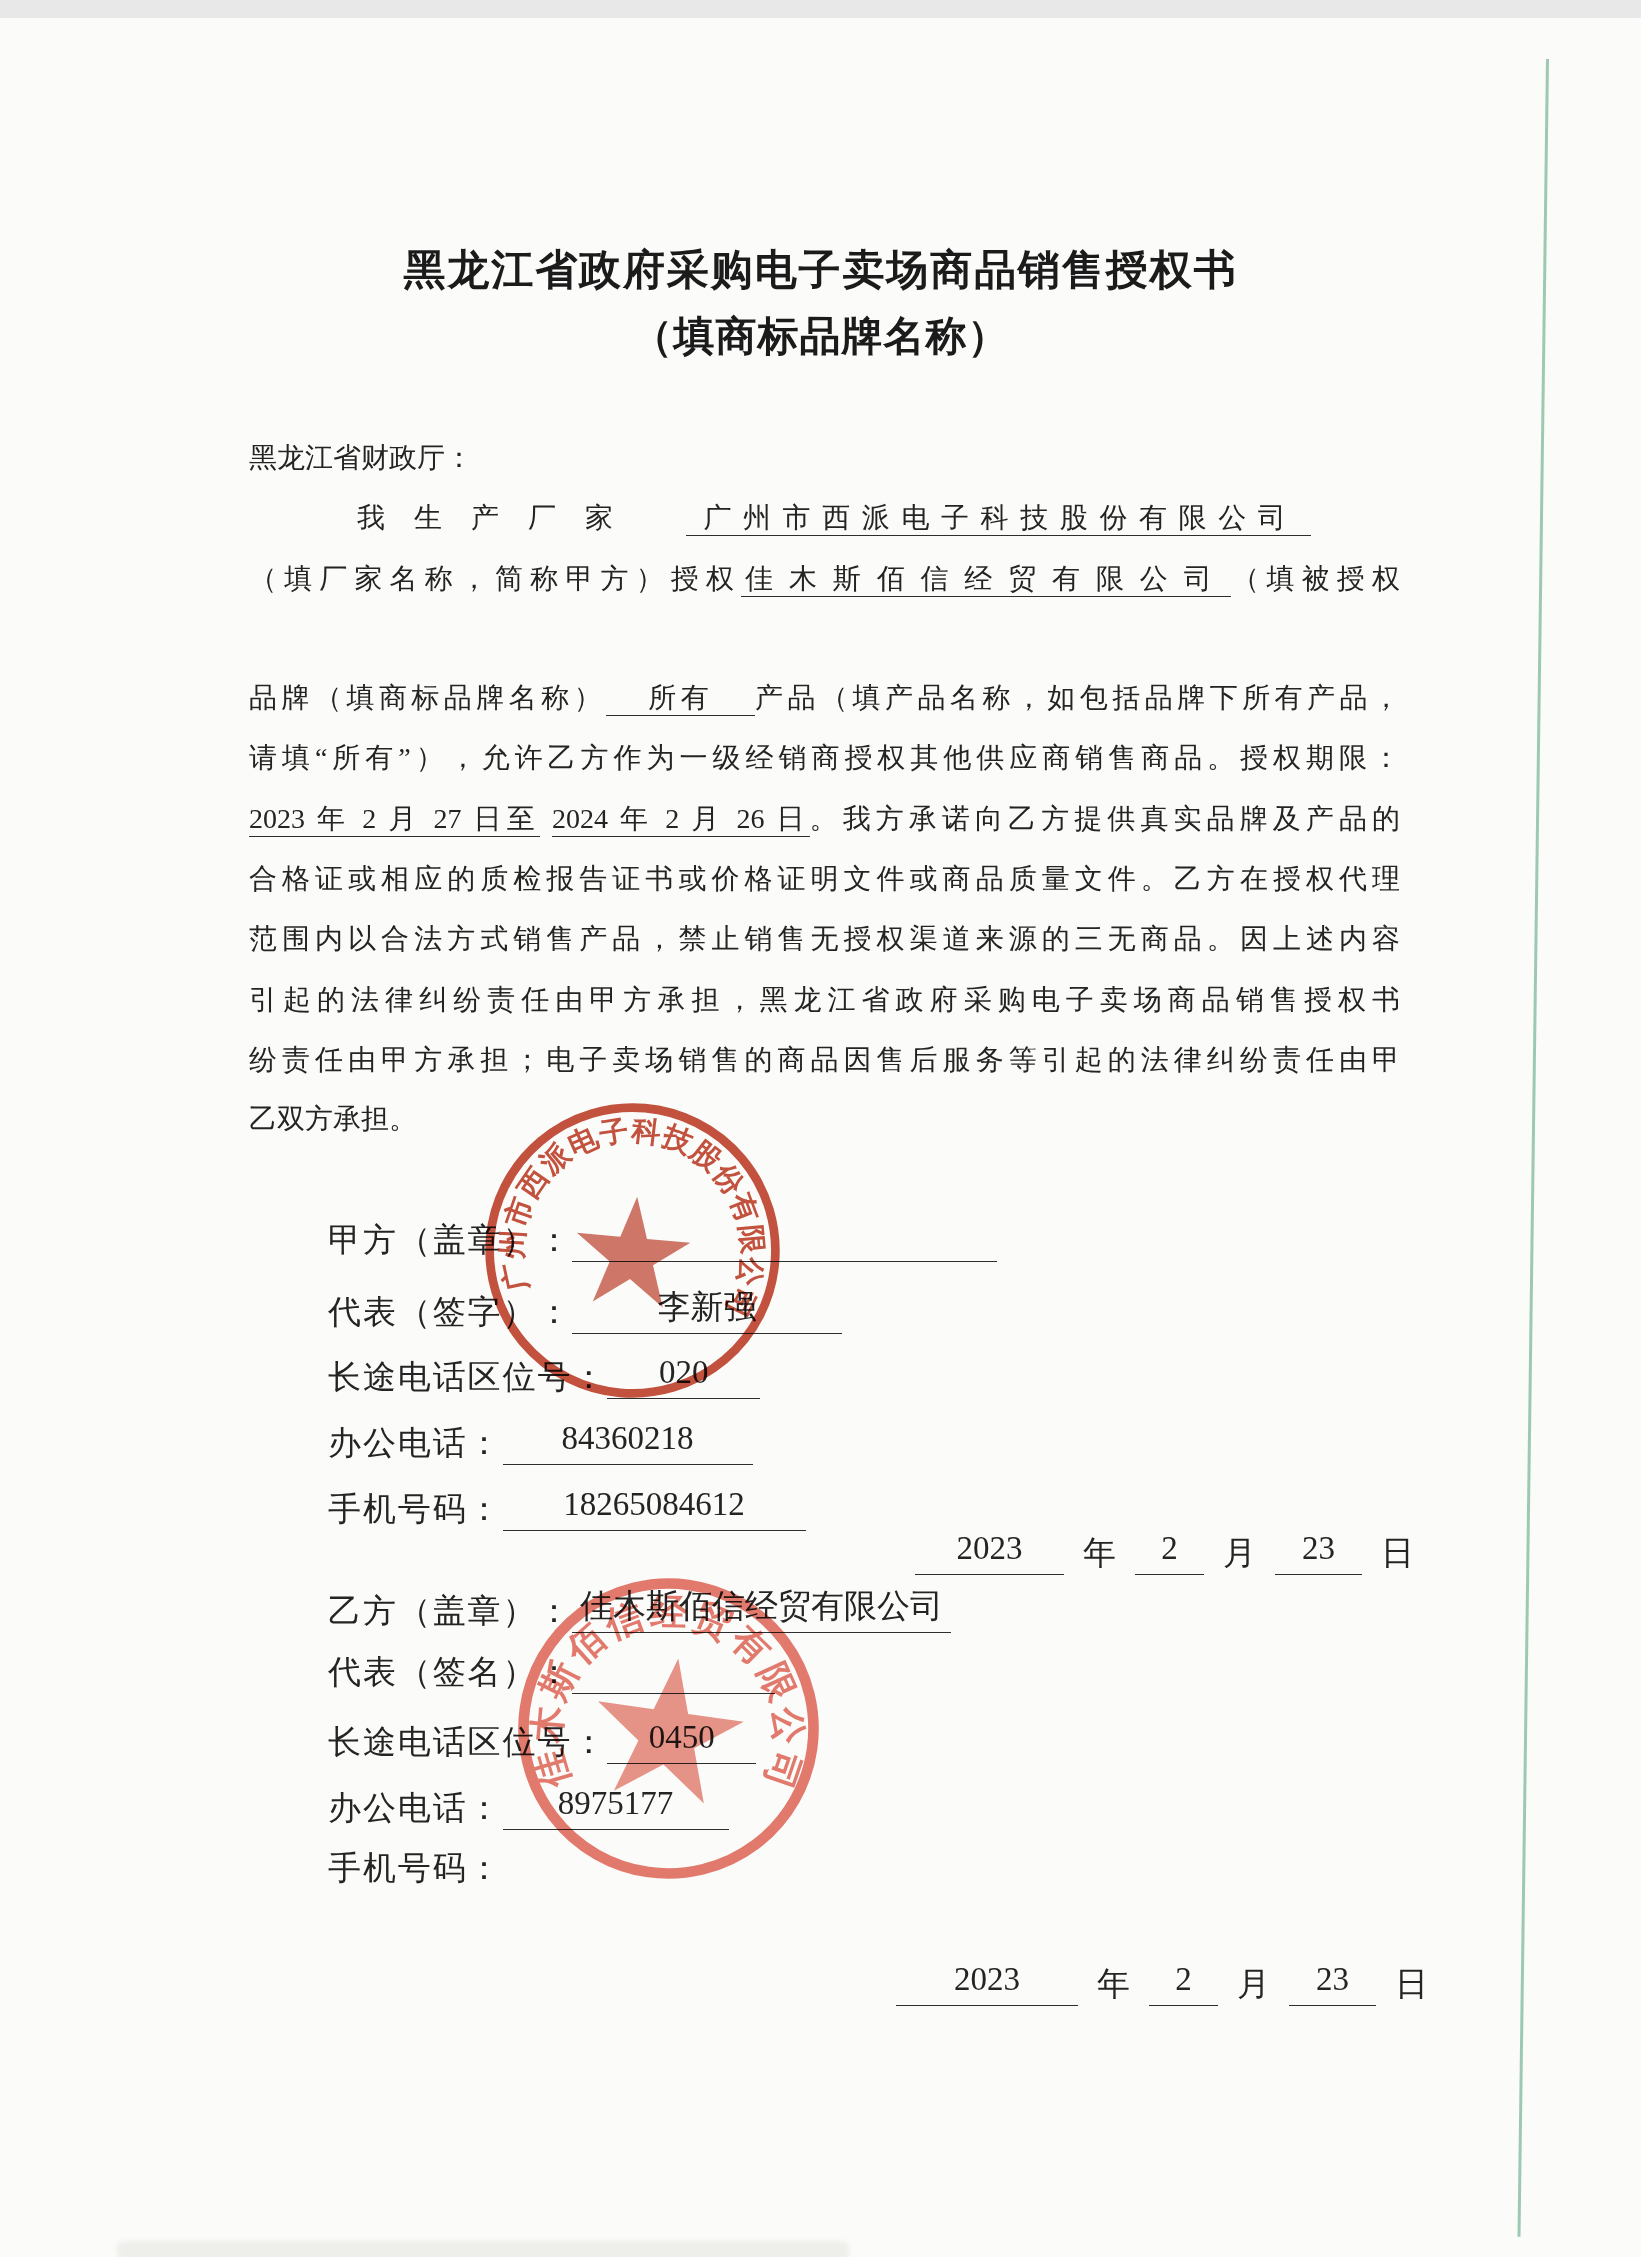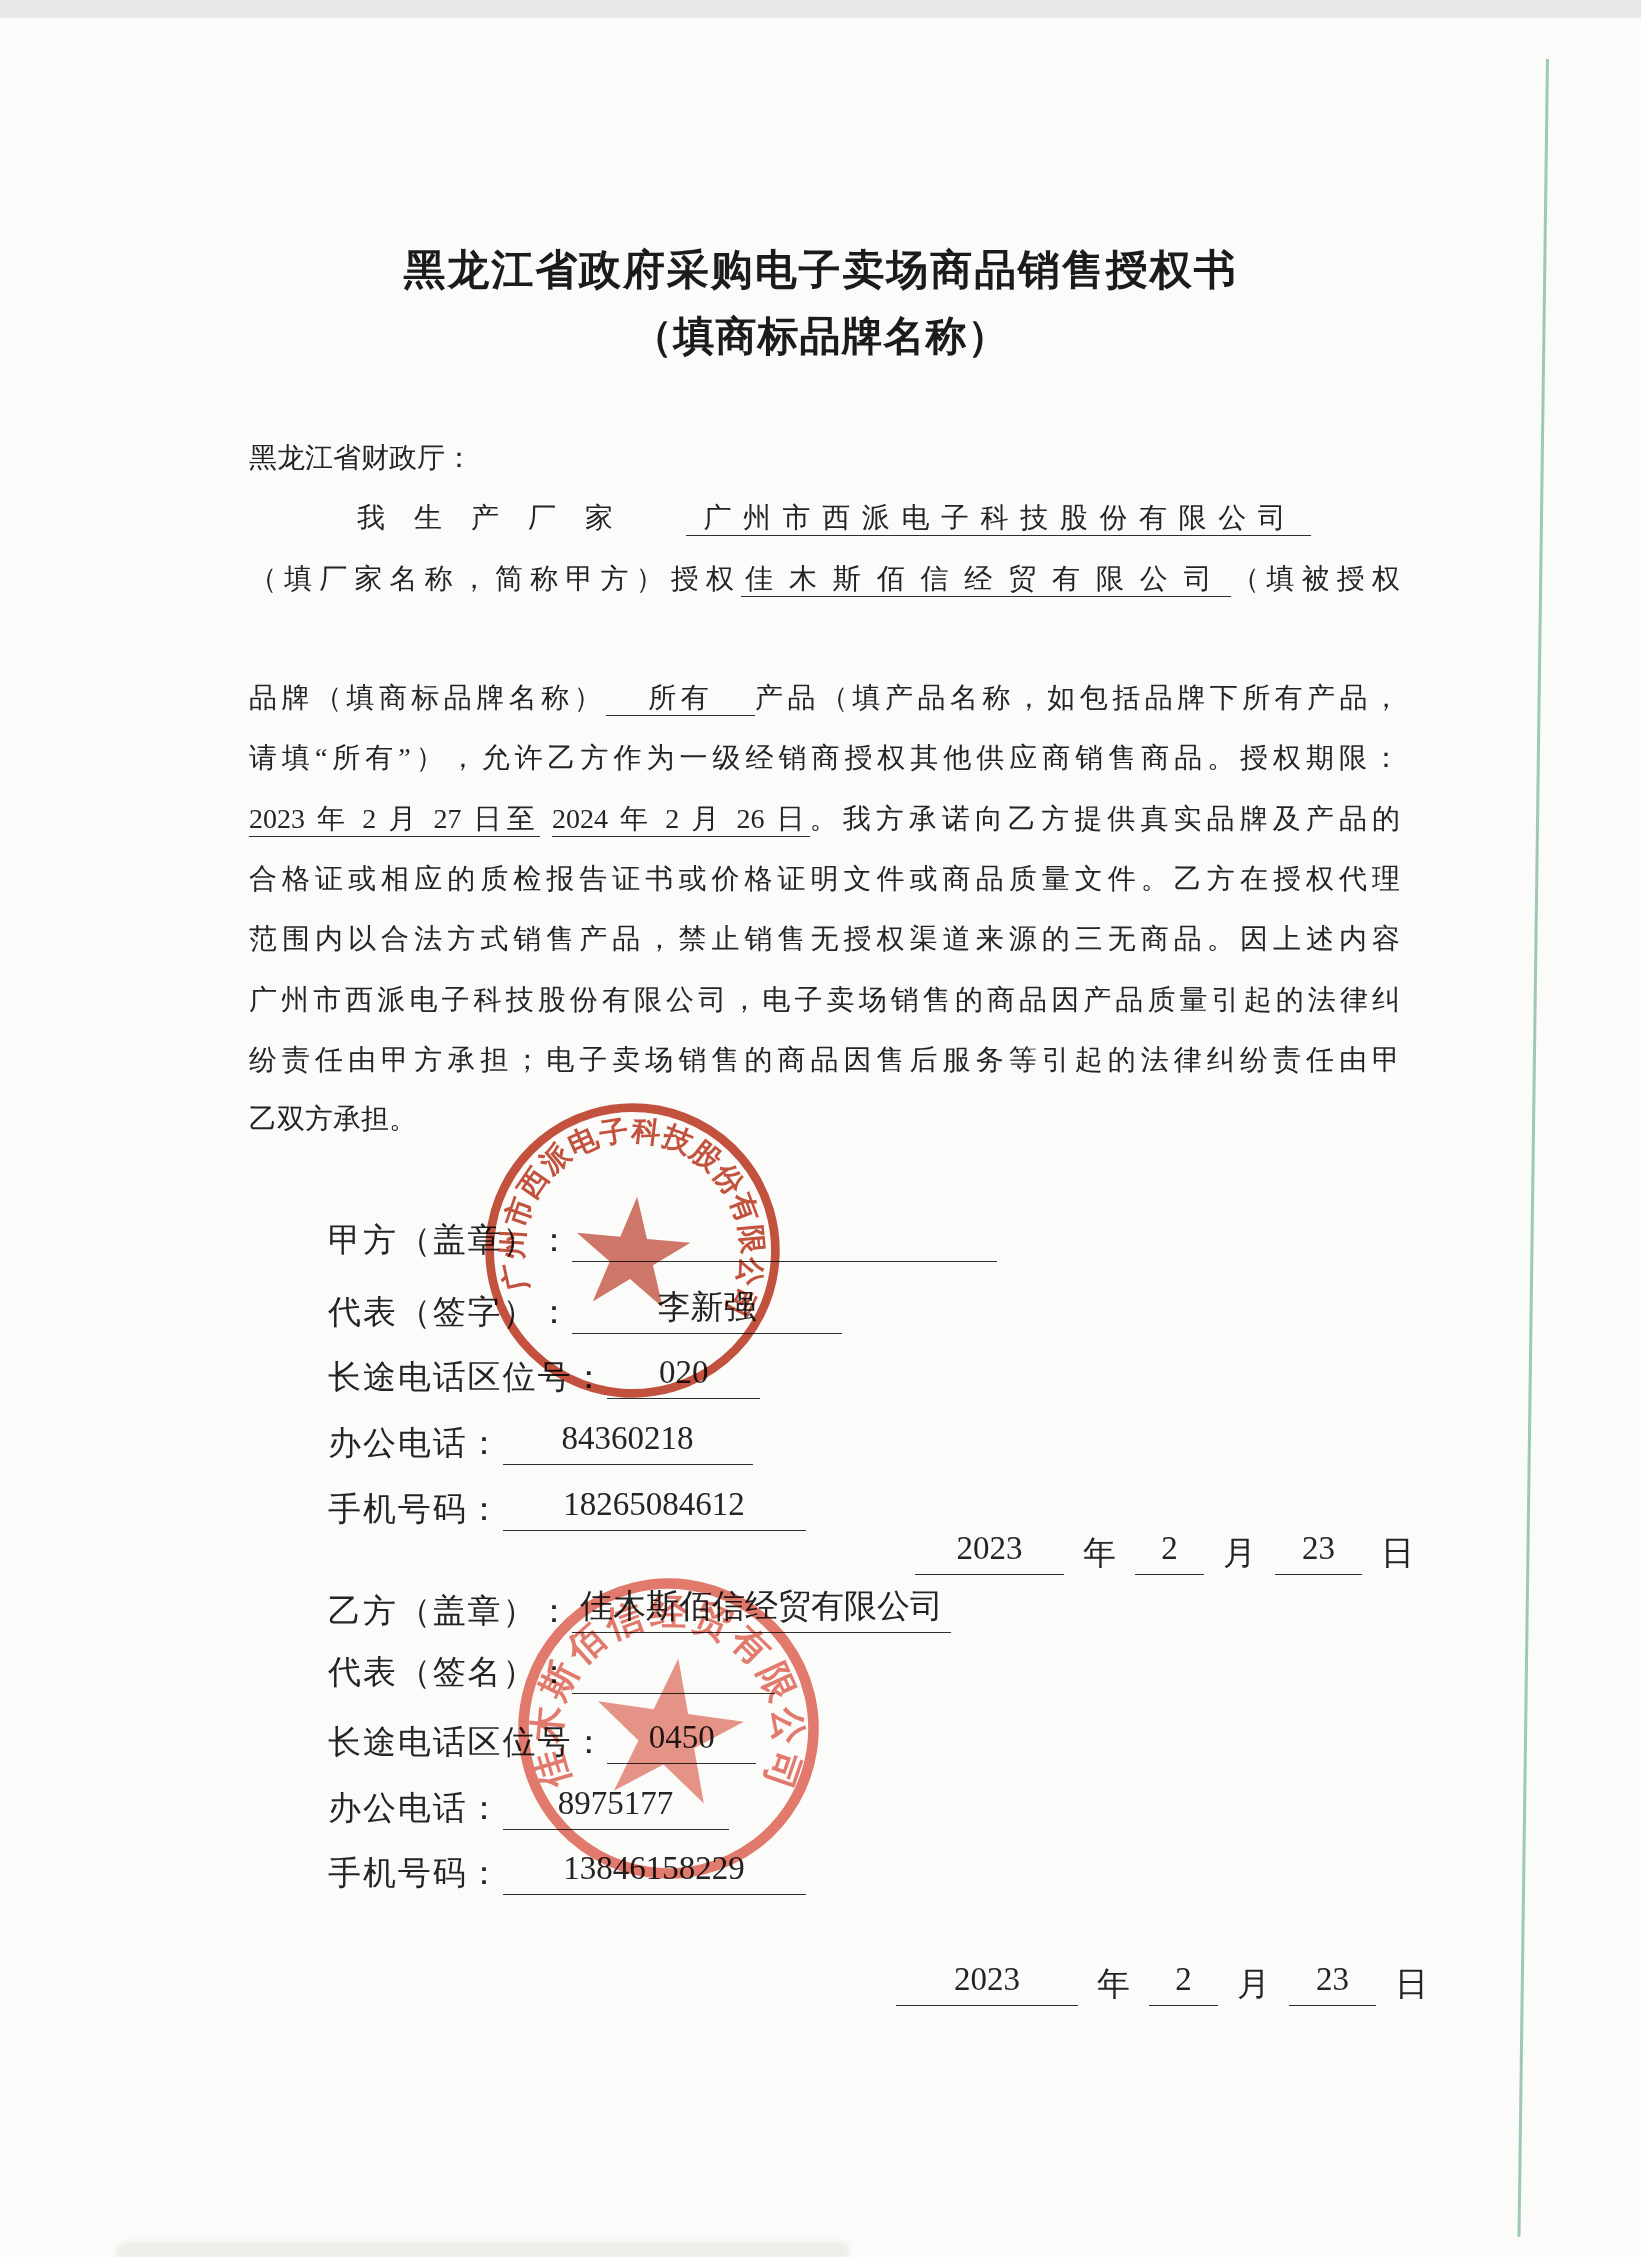--- a/index.html
+++ b/index.html
@@ -83,21 +83,21 @@
 
 
   <div class="bl jl" style="top:658px"><span>品牌（填商标品牌名称）</span><span class="ul pad-mid">所有</span><span>产品（填产品名称，如包括品牌下所有产品，</span></div>
 
   <div class="bl jl" style="top:718px">请填“所有”），允许乙方作为一级经销商授权其他供应商销售商品。授权期限：</div>
 
   <div class="bl jl" style="top:779px"><span class="ul">2023 年 2 月 27 日至</span> <span class="ul">2024 年 2 月 26 日</span><span>。我方承诺向乙方提供真实品牌及产品的</span></div>
 
   <div class="bl jl" style="top:839px">合格证或相应的质检报告证书或价格证明文件或商品质量文件。乙方在授权代理</div>
   <div class="bl jl" style="top:899px">范围内以合法方式销售产品，禁止销售无授权渠道来源的三无商品。因上述内容</div>
-  <div class="bl jl" style="top:960px">广州市西派电子科技股份有限公司，电子卖场销售的商品因产品质量引起的法律纠</div>
+  <div class="bl jl" style="top:960px">引起的法律纠纷责任由甲方承担，黑龙江省政府采购电子卖场商品销售授权书</div>
   <div class="bl jl" style="top:1020px">纷责任由甲方承担；电子卖场销售的商品因售后服务等引起的法律纠纷责任由甲</div>
   <div class="bl" style="top:1079px">乙双方承担。</div>
 
   <div class="row" style="top:1200px">
     <span class="lbl">甲方（盖章）：</span>
     <span class="blank" style="width:401px"></span>
   </div>
   <div class="row" style="top:1267px">
     <span class="lbl">代表（签字）：</span>
     <span class="blank" style="min-width:246px">李新强</span>
@@ -135,21 +135,20 @@
   <div class="row" style="top:1697px">
     <span class="lbl">长途电话区位号：</span>
     <span class="blank" style="min-width:126px">0450</span>
   </div>
   <div class="row" style="top:1763px">
     <span class="lbl">办公电话：</span>
     <span class="blank" style="min-width:203px">8975177</span>
   </div>
   <div class="row" style="top:1828px">
     <span class="lbl">手机号码：</span>
-    <span class="blank" style="min-width:280px">13846158229</span>
   </div>
 
   <div class="row date" style="top:1939px; left:896px">
     <span class="blank" style="min-width:159px">2023</span>
     <span class="dl">年</span>
     <span class="blank" style="min-width:46px">2</span>
     <span class="dl">月</span>
     <span class="blank" style="min-width:64px">23</span>
     <span class="dl">日</span>
   </div>

